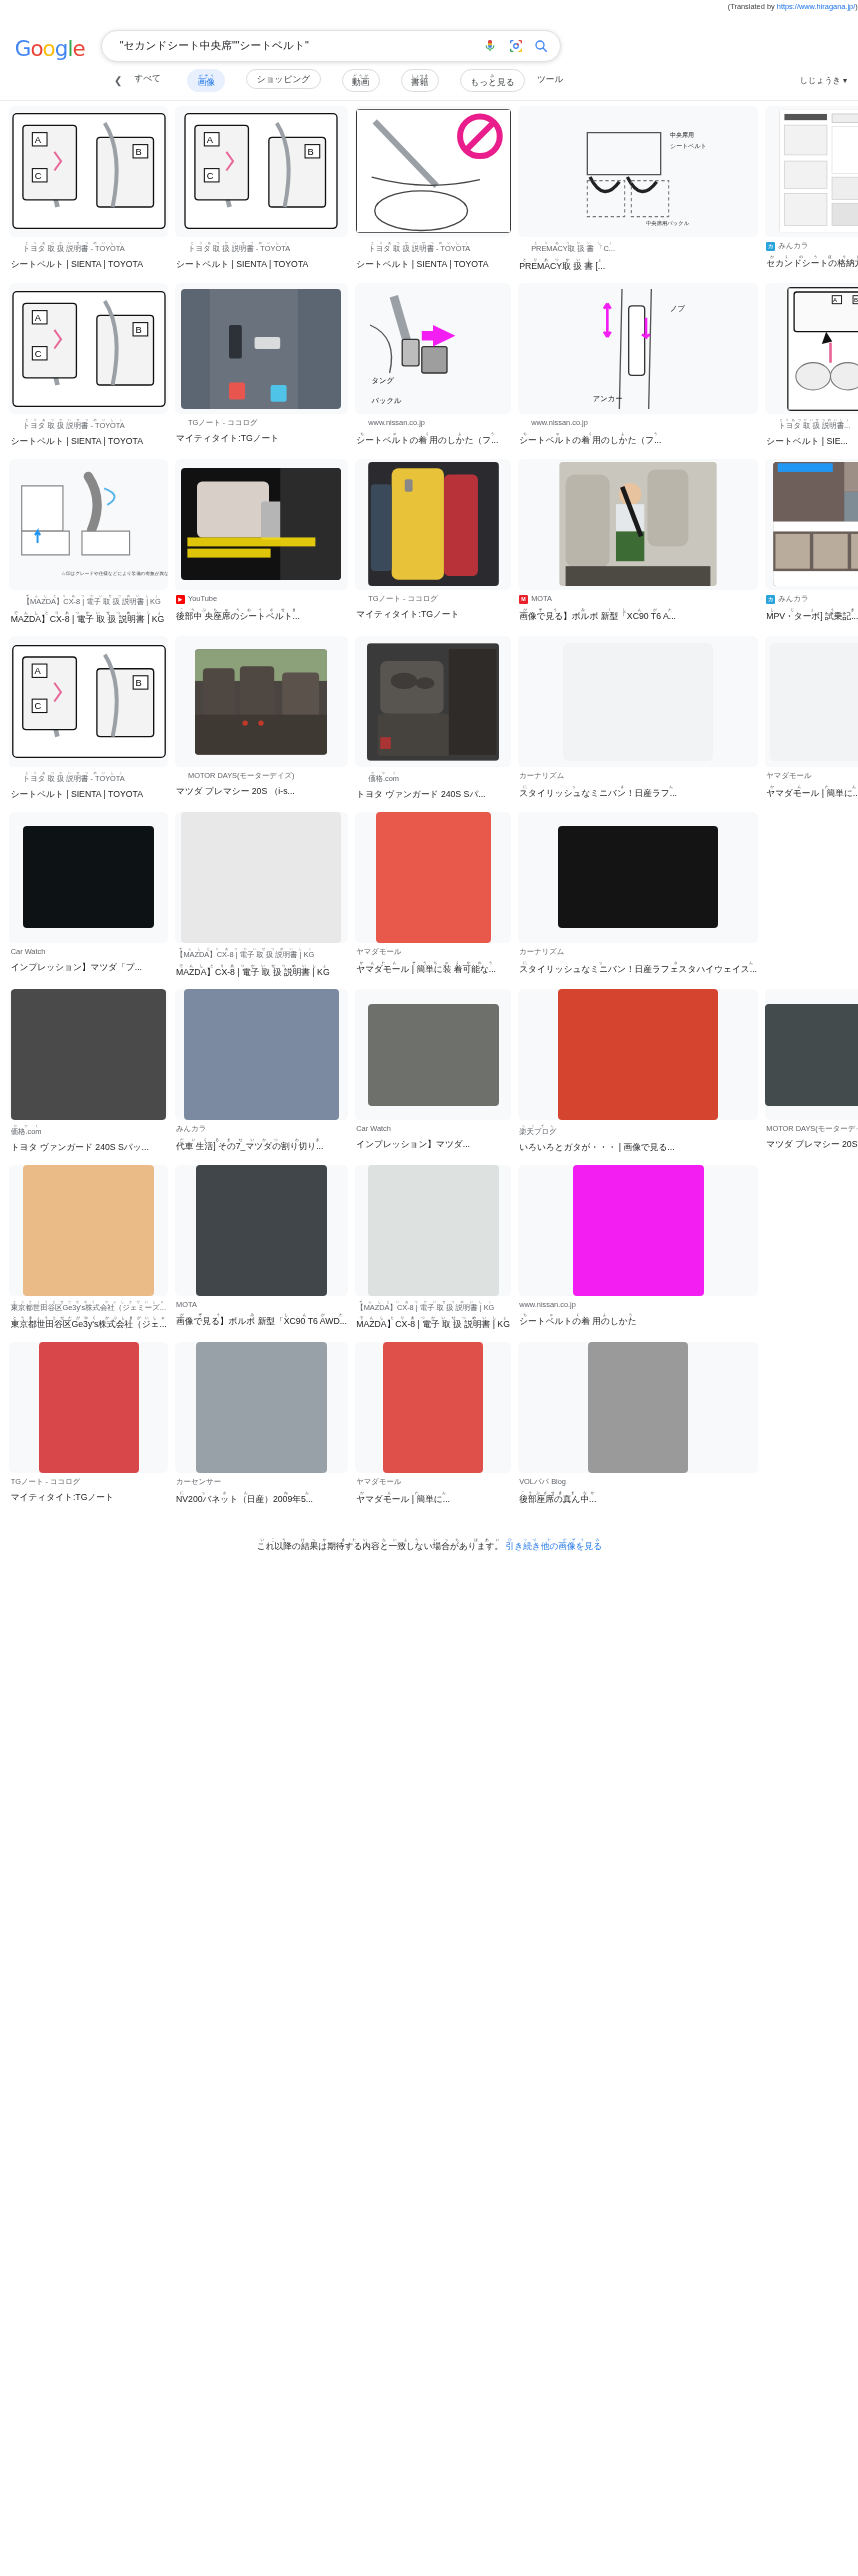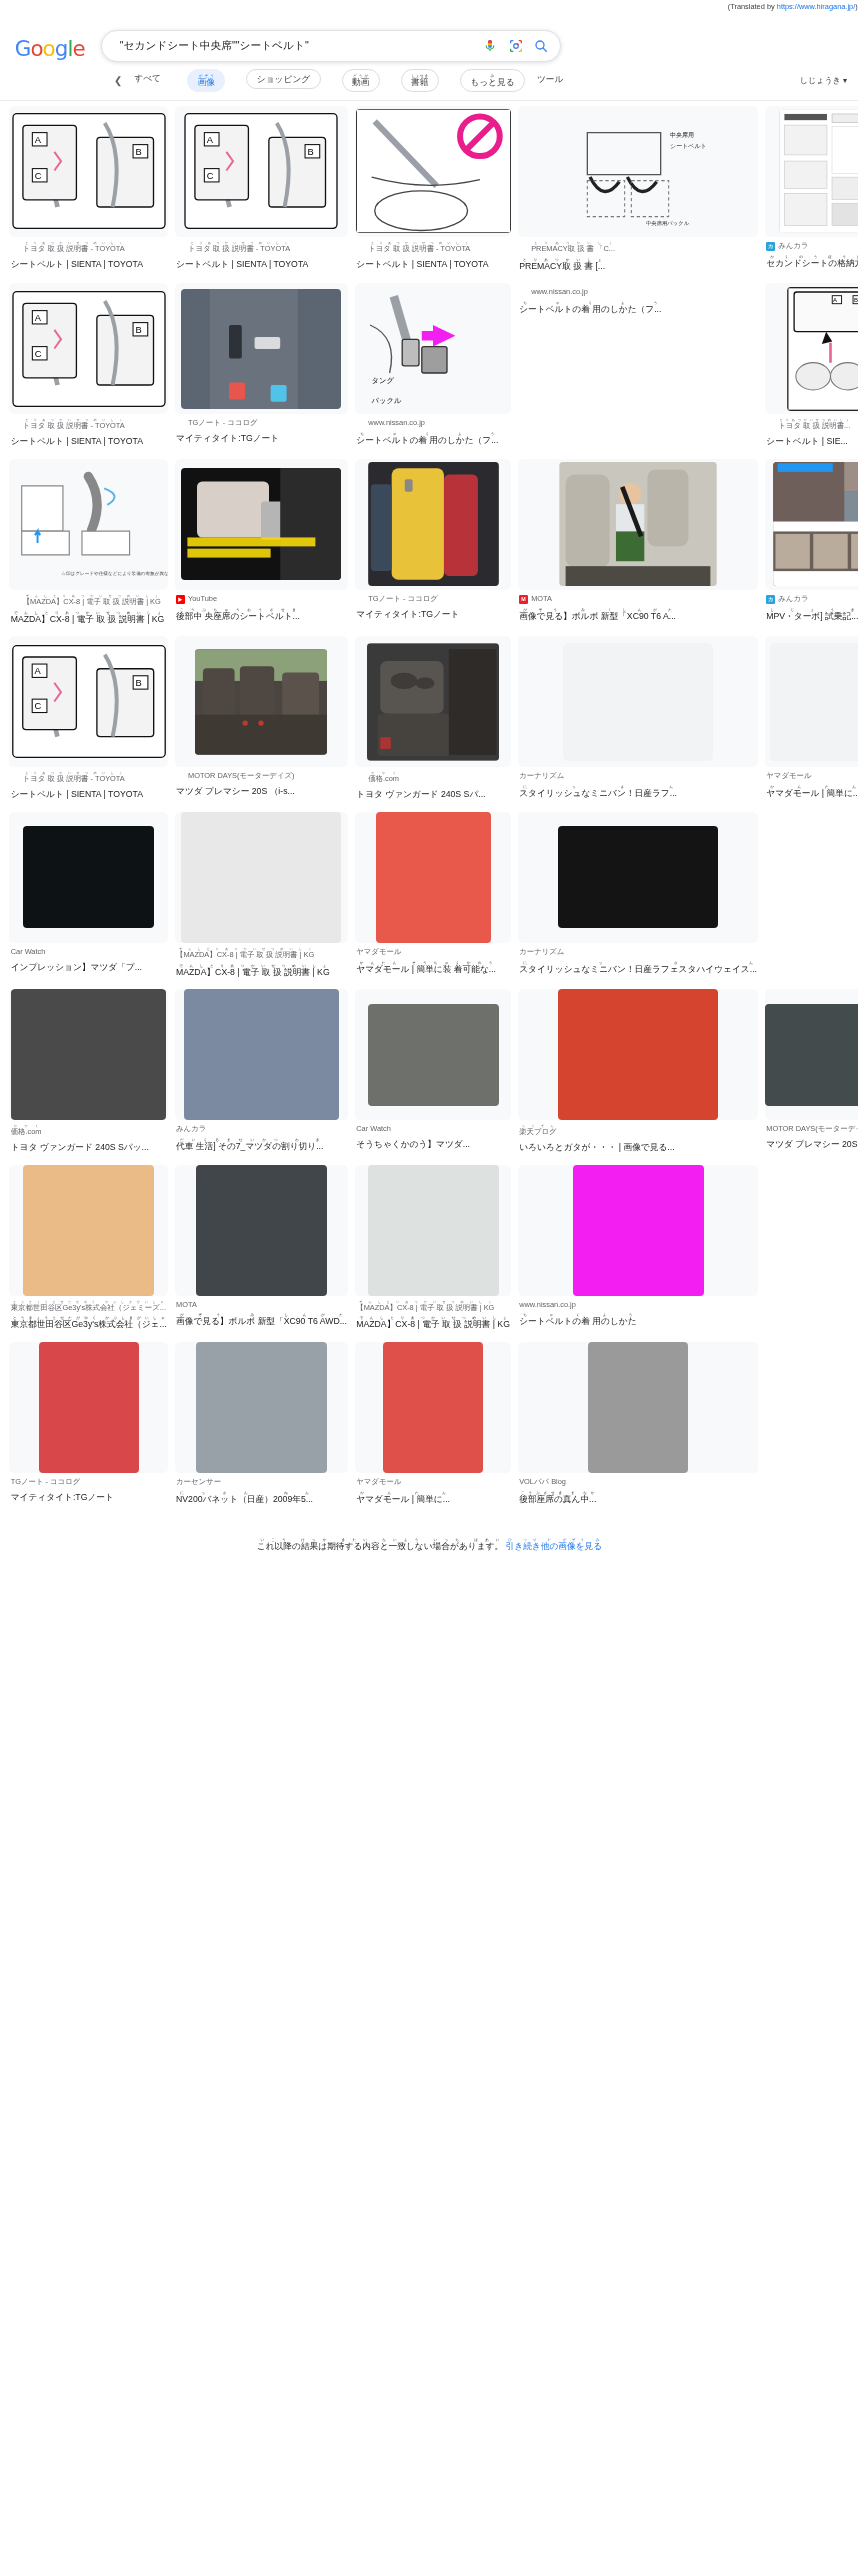--- a/index.html
+++ b/index.html
@@ -429,20 +429,32 @@
       </div>
       <div class="meta">
         <div class="src">
           <span class="fav fav-globe">☺</span>
           <span class="stxt">www.nissan.co.jp</span>
         </div>
         <div class="title"><ruby>シートベルトの着 用のしかた（フ...<rt>ちゃくよう</rt></ruby></div>
       </div>
     </div>
     <div class="tile">
+      <div class="thumb-box">
+        <svg class="thumb" width="134" height="120" viewBox="0 0 200 180">
+          <rect x="0" y="0" width="200" height="180" fill="#f8f9fa"></rect>
+      <line x1="76" y1="0" x2="72" y2="180" stroke="#555" stroke-width="2"></line>
+      <line x1="120" y1="0" x2="115.99999999999999" y2="180" stroke="#555" stroke-width="2"></line>
+      <rect x="86" y="25.200000000000003" width="24" height="104.39999999999999" rx="5" fill="#fff" stroke="#333" stroke-width="2"></rect>
+      <path d="M54 21.599999999999998 v50.400000000000006 M54 21.599999999999998 l-5 8 M54 21.599999999999998 l5 8 M54 72 l-5 -8 M54 72 l5 -8" stroke="#f21ef2" stroke-width="4" fill="none"></path>
+      <path d="M112.00000000000001 43.199999999999996 l0 28.8 l-6 -4 M112.00000000000001 72 l6 -4" stroke="#f21ef2" stroke-width="4" fill="none"></path>
+      <text x="148" y="32.4" font-size="11" fill="#111" font-family="Liberation Sans">ノブ</text>
+      <text x="32" y="167.4" font-size="11" fill="#111" font-family="Liberation Sans">アンカー</text>
+        </svg>
+      </div>
       <div class="meta">
         <div class="src">
           <span class="fav fav-globe">☺</span>
           <span class="stxt">www.nissan.co.jp</span>
         </div>
         <div class="title"><ruby>シートベルトの着 用のしかた（フ...<rt>ちゃくよう</rt></ruby></div>
       </div>
     </div>
     <div class="tile">
       <div class="thumb-box">
@@ -725,21 +737,21 @@
       </div>
     </div>
     <div class="tile">
       <div class="thumb-box">
         <div class="thumb" style="width:131px;height:102px;background:#6e706b;border-radius:4px;"></div>
       </div>
       <div class="meta">
         <div class="src">
           <span class="stxt">Car Watch</span>
         </div>
-        <div class="title">そうちゃくかのう】マツダ...</div>
+        <div class="title">インプレッション】マツダ...</div>
       </div>
     </div>
     <div class="tile">
       <div class="thumb-box">
         <div class="thumb" style="width:160px;height:131px;background:#d4442f;border-radius:4px;"></div>
       </div>
       <div class="meta">
         <div class="src">
           <span class="stxt"><ruby>楽天ブログ<rt>らくてん</rt></ruby></span>
         </div>

